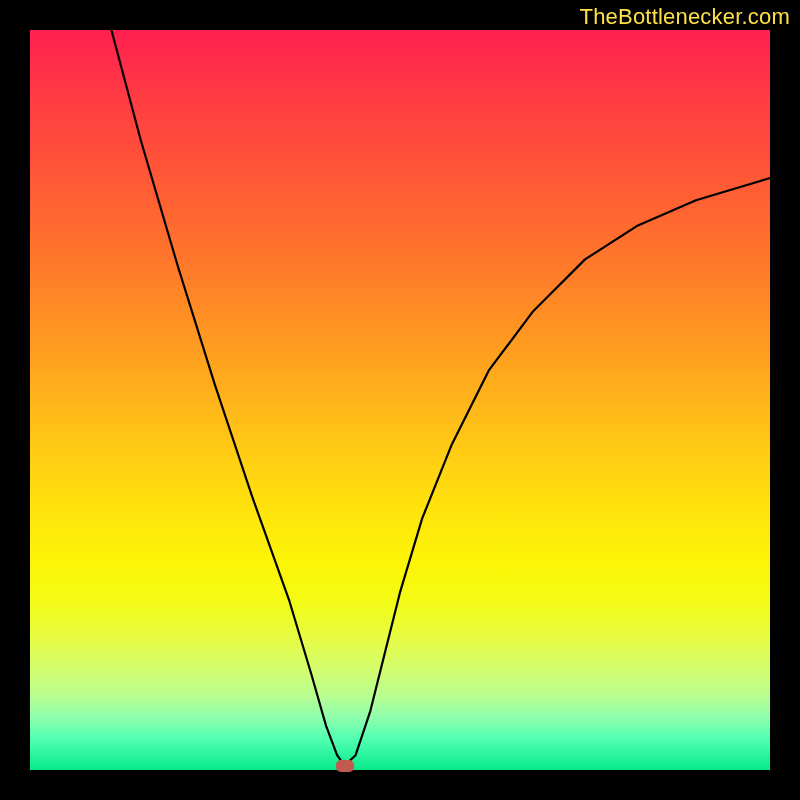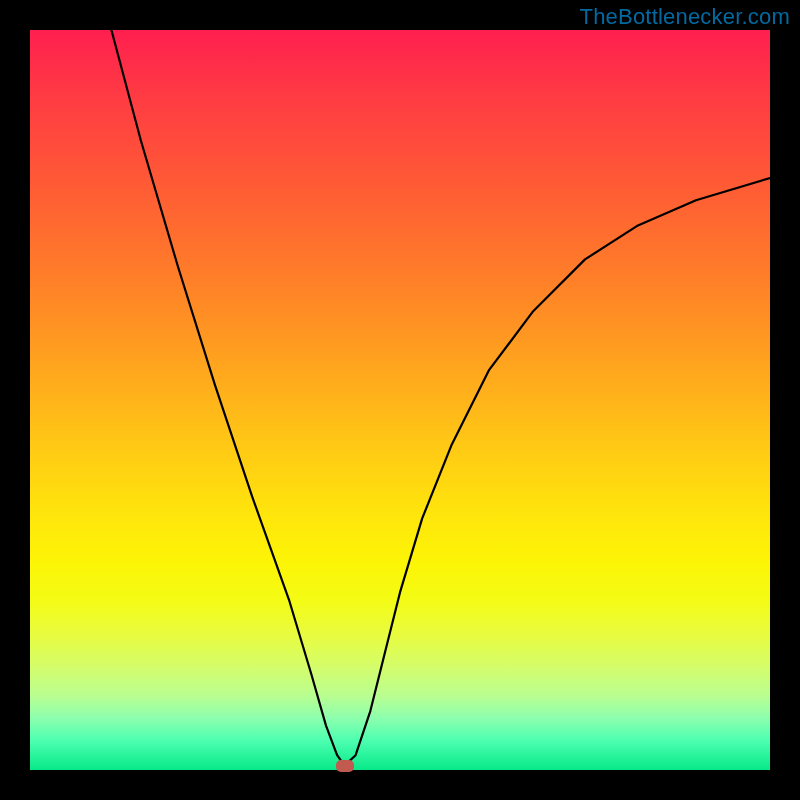--- a/index.html
+++ b/index.html
@@ -7,21 +7,21 @@
   .frame {
     position: relative;
     width: 800px;
     height: 800px;
     background: #000;
   }
   .watermark {
     position: absolute;
     top: 4px;
     right: 10px;
-    color: #0369a1;
+    color: #fde047;
     font-family: Arial, Helvetica, sans-serif;
     font-size: 22px;
     letter-spacing: 0.2px;
     z-index: 10;
     pointer-events: none;
   }
   .plot-area {
     position: absolute;
     left: 30px;
     top: 30px;

